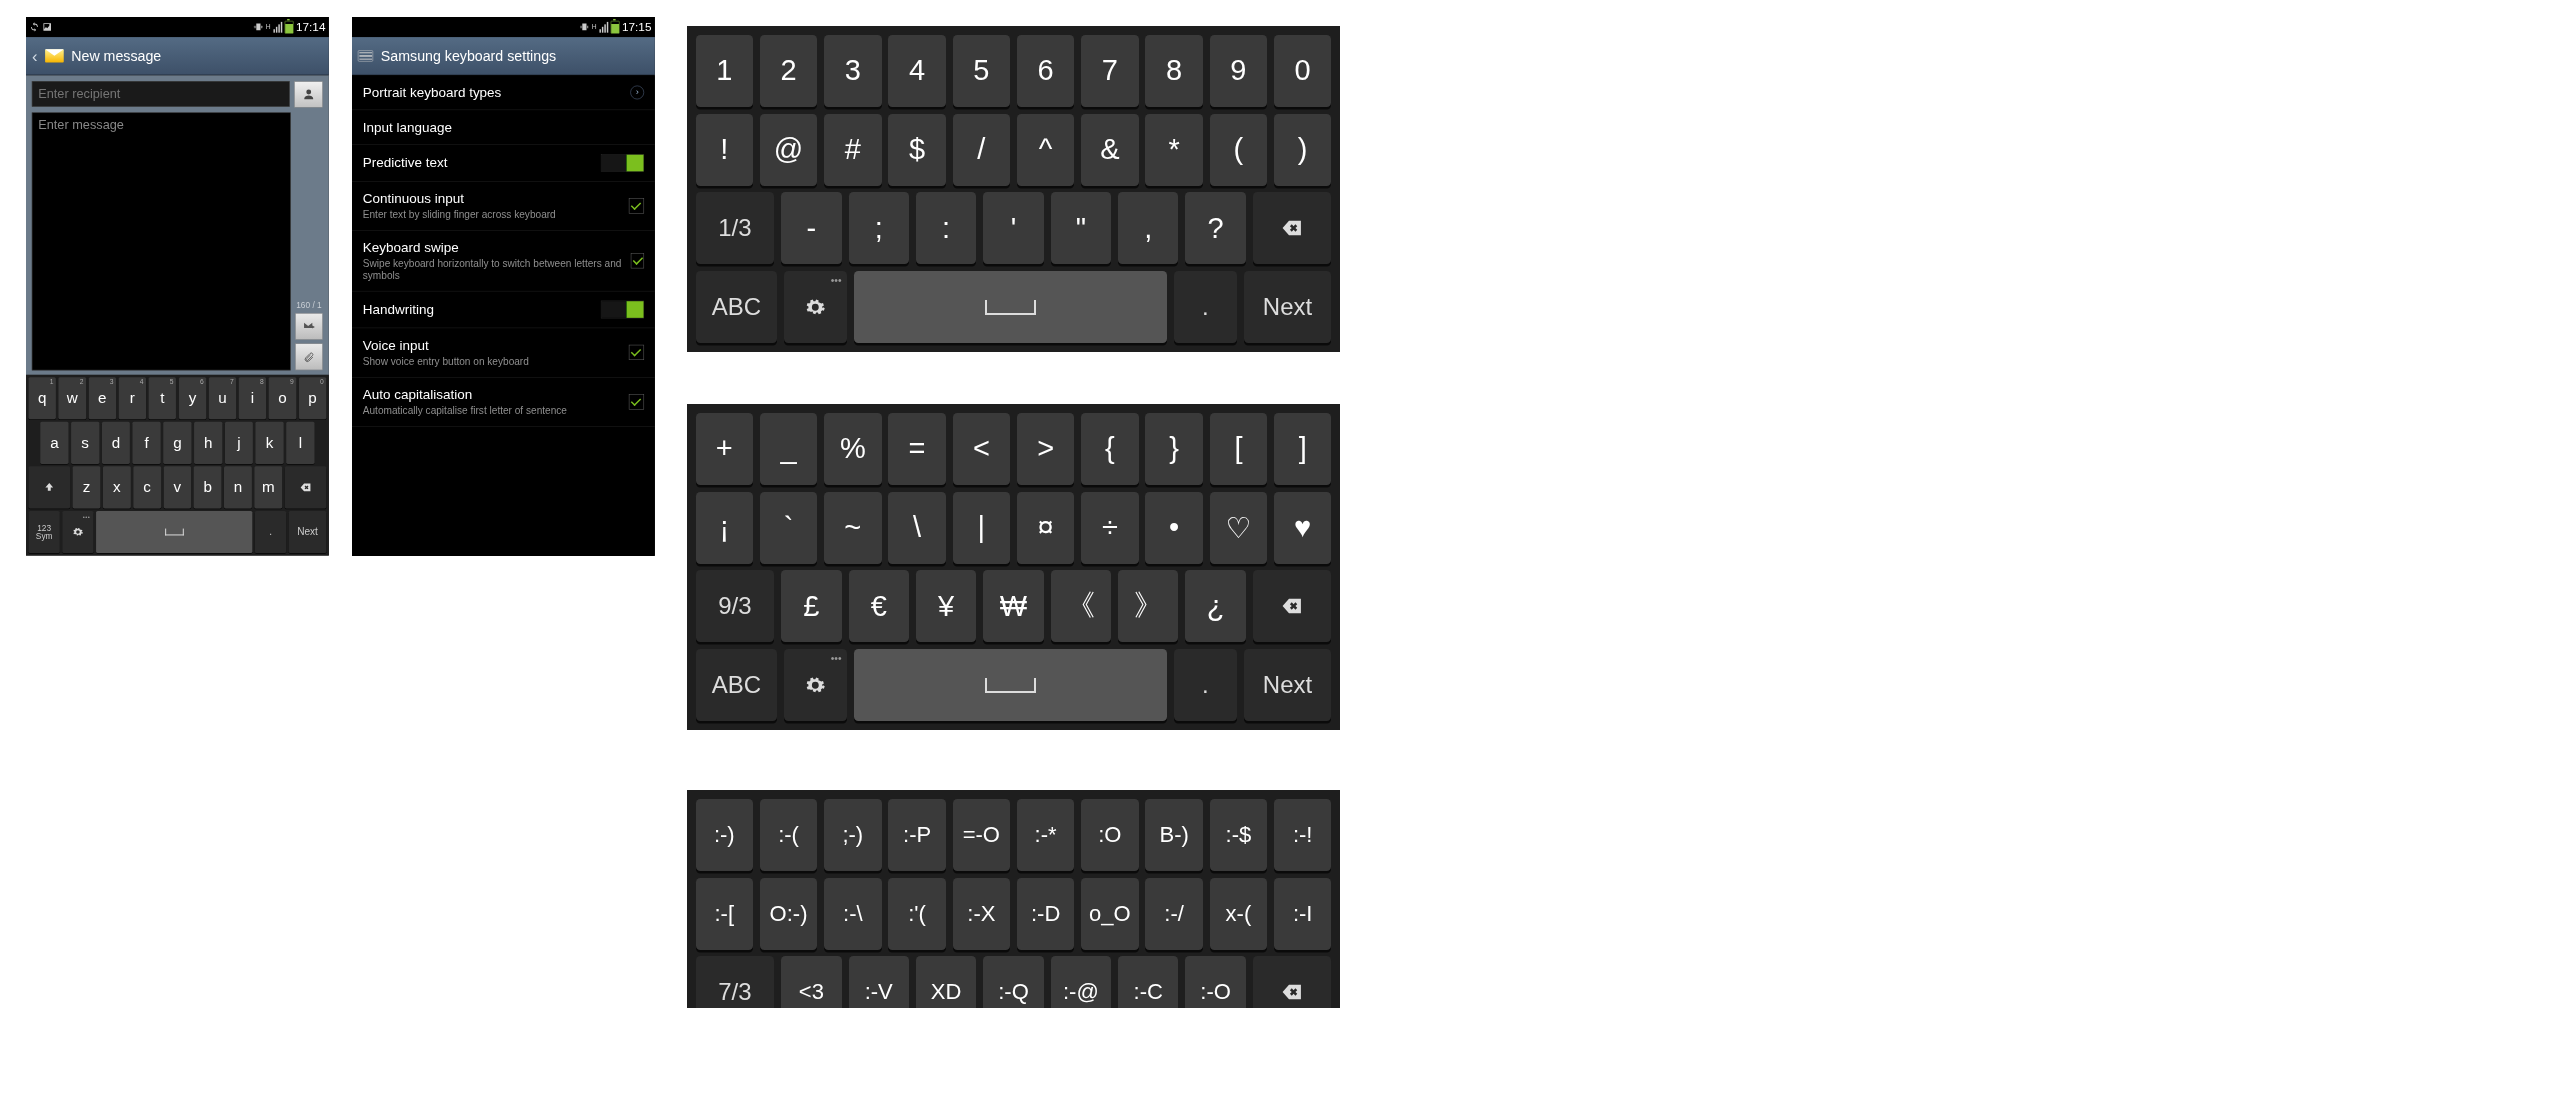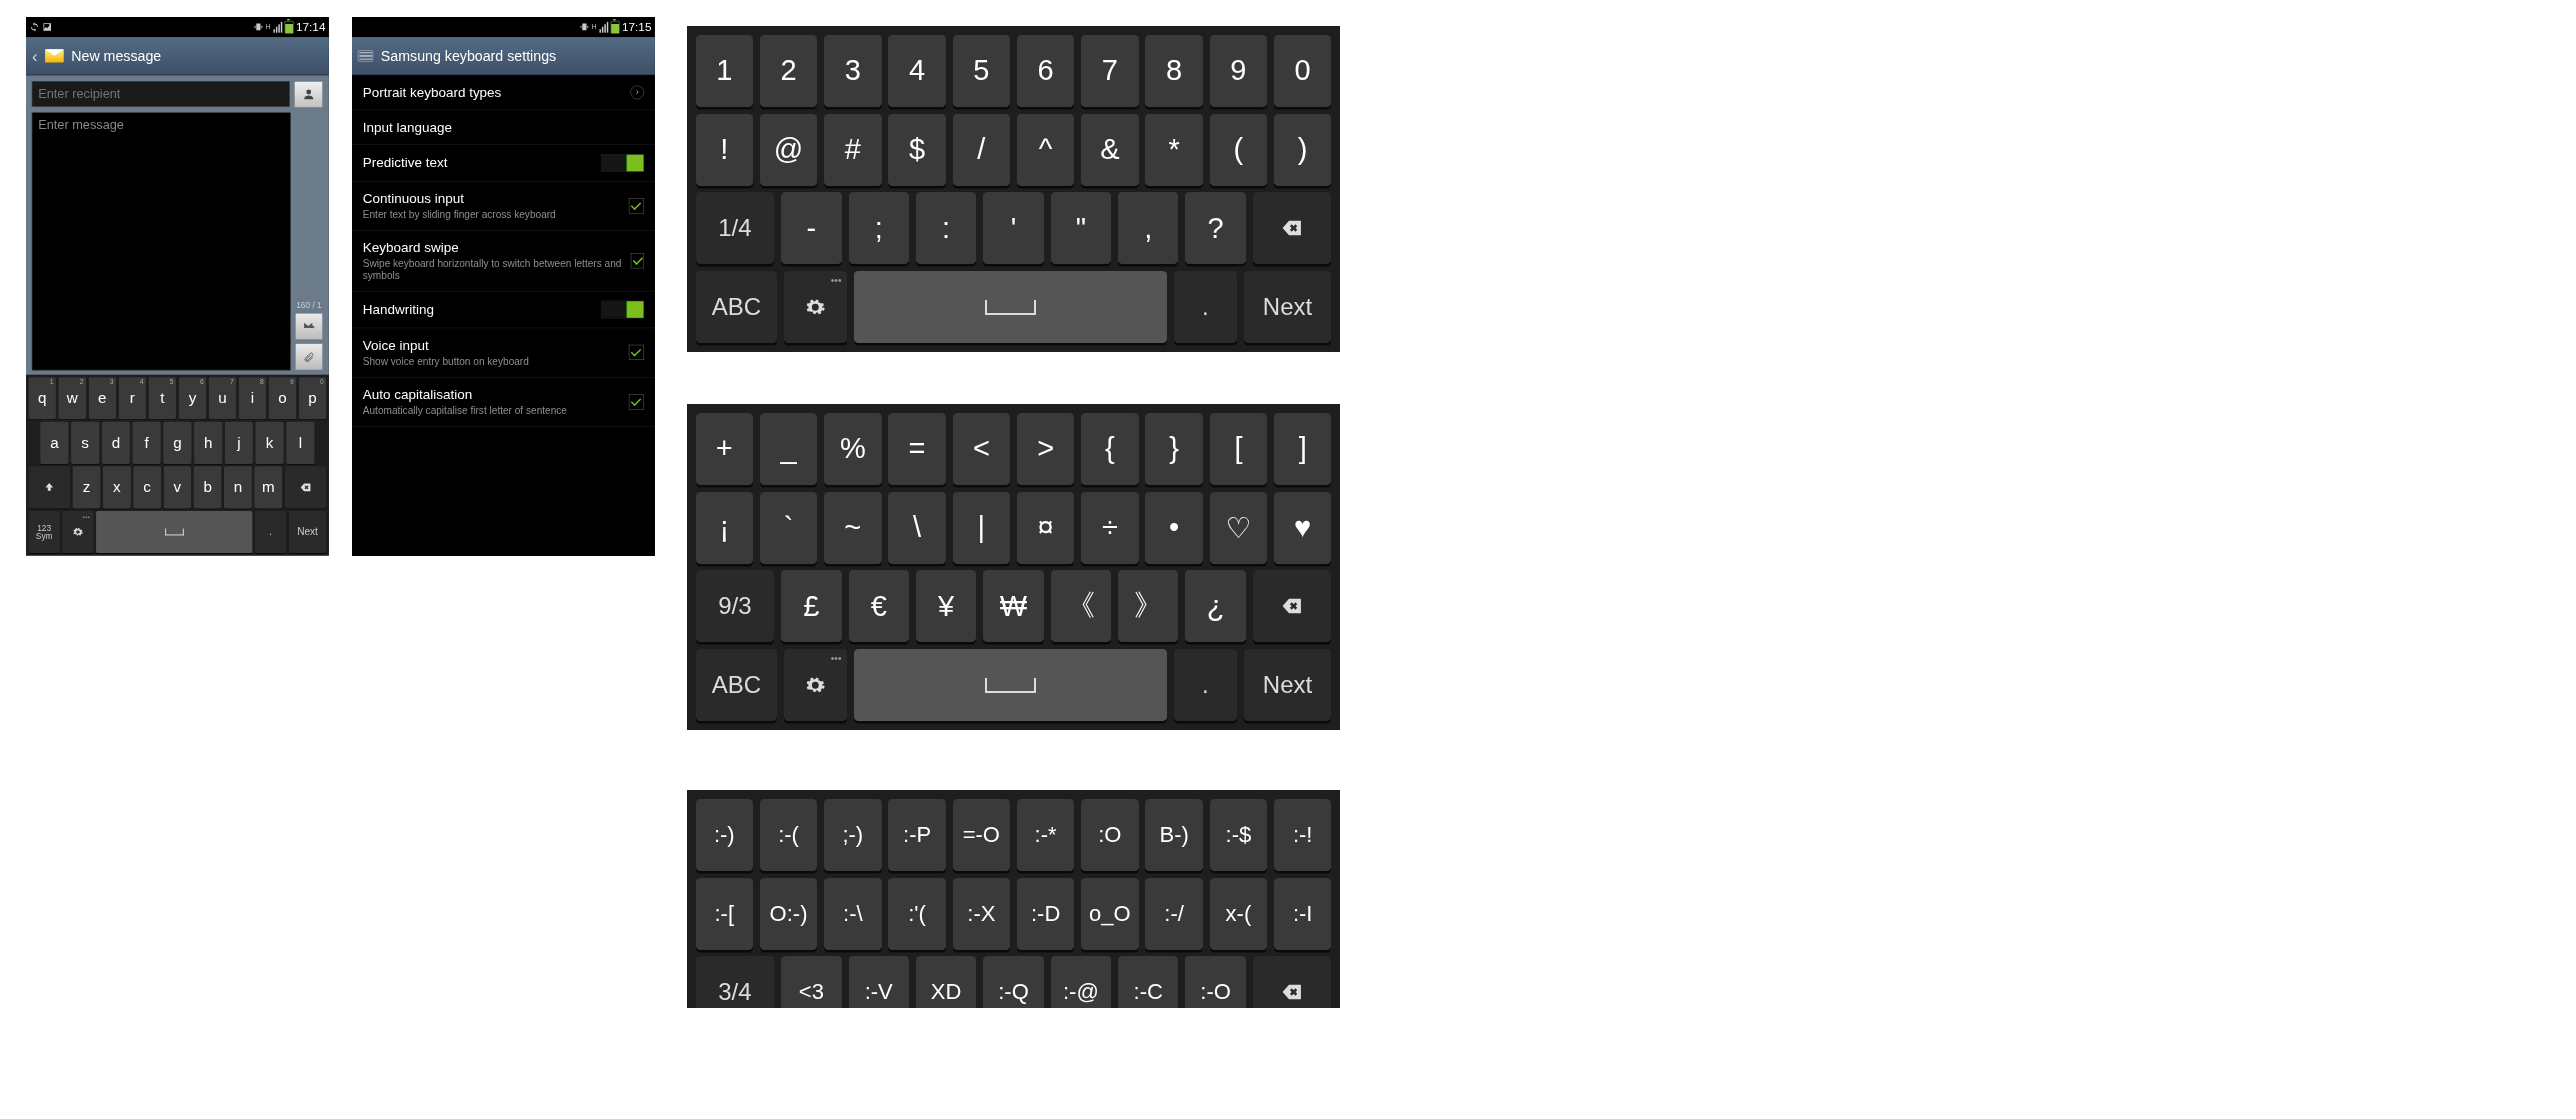--- a/index.html
+++ b/index.html
@@ -331,21 +331,21 @@
         <div class="lkey">#</div>
         <div class="lkey">$</div>
         <div class="lkey">/</div>
         <div class="lkey">^</div>
         <div class="lkey">&amp;</div>
         <div class="lkey">*</div>
         <div class="lkey">(</div>
         <div class="lkey">)</div>
       </div>
       <div class="lrow">
-        <div class="lkey lfn lwide">1/4</div>
+        <div class="lkey lfn lwide">1/3</div>
         <div class="lkey">-</div>
         <div class="lkey">;</div>
         <div class="lkey">:</div>
         <div class="lkey">'</div>
         <div class="lkey">"</div>
         <div class="lkey">,</div>
         <div class="lkey">?</div>
         <div class="lkey lfn lwide">
           <svg viewBox="0 0 24 24" width="27.5" height="22" fill="#ddd">
             <path d="M22 4H9L2 12l7 8h13V4zm-8 10l-2 2-2-2 2-2-2-2 2-2 2 2 2-2 2 2-2 2 2 2-2 2-2-2z"></path>
@@ -441,21 +441,21 @@
         <div class="lkey emokey">:-\</div>
         <div class="lkey emokey">:'(</div>
         <div class="lkey emokey">:-X</div>
         <div class="lkey emokey">:-D</div>
         <div class="lkey emokey">o_O</div>
         <div class="lkey emokey">:-/</div>
         <div class="lkey emokey">x-(</div>
         <div class="lkey emokey">:-I</div>
       </div>
       <div class="lrow">
-        <div class="lkey lfn lwide">3/4</div>
+        <div class="lkey lfn lwide">7/3</div>
         <div class="lkey emokey">&lt;3</div>
         <div class="lkey emokey">:-V</div>
         <div class="lkey emokey">XD</div>
         <div class="lkey emokey">:-Q</div>
         <div class="lkey emokey">:-@</div>
         <div class="lkey emokey">:-C</div>
         <div class="lkey emokey">:-O</div>
         <div class="lkey lfn lwide">
           <svg viewBox="0 0 24 24" width="27.5" height="22" fill="#ddd">
             <path d="M22 4H9L2 12l7 8h13V4zm-8 10l-2 2-2-2 2-2-2-2 2-2 2 2 2-2 2 2-2 2 2 2-2 2-2-2z"></path>

